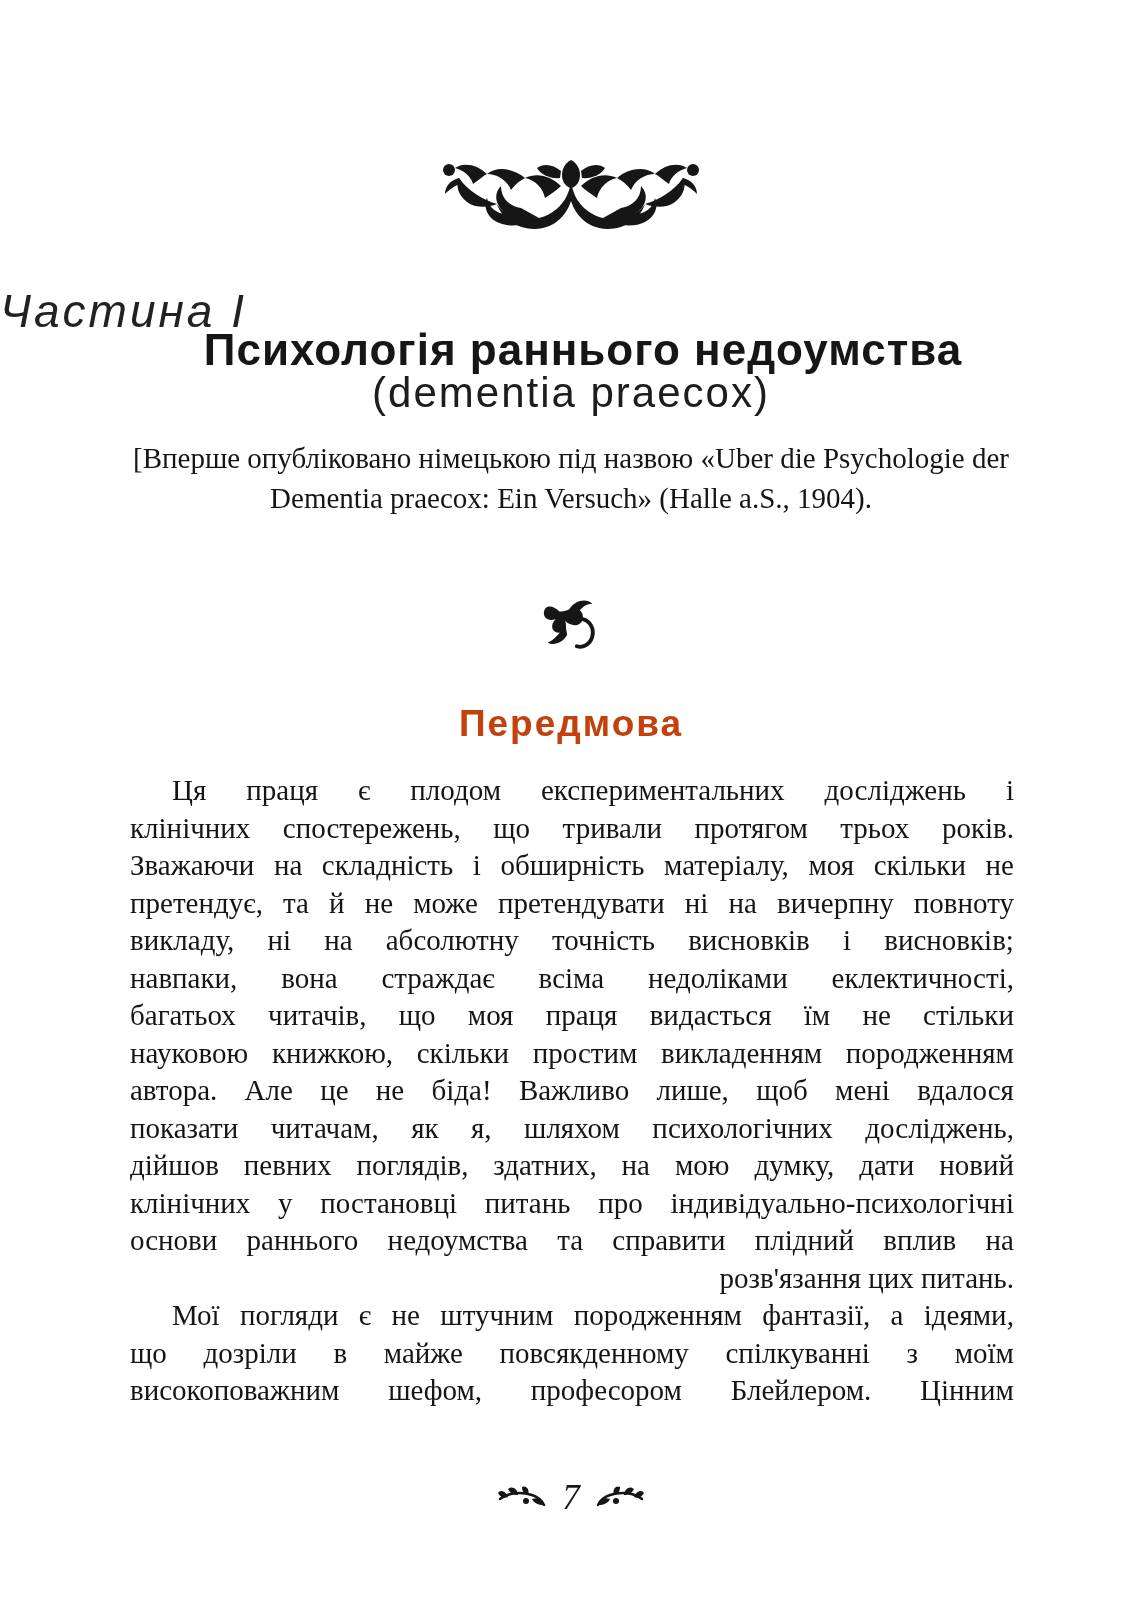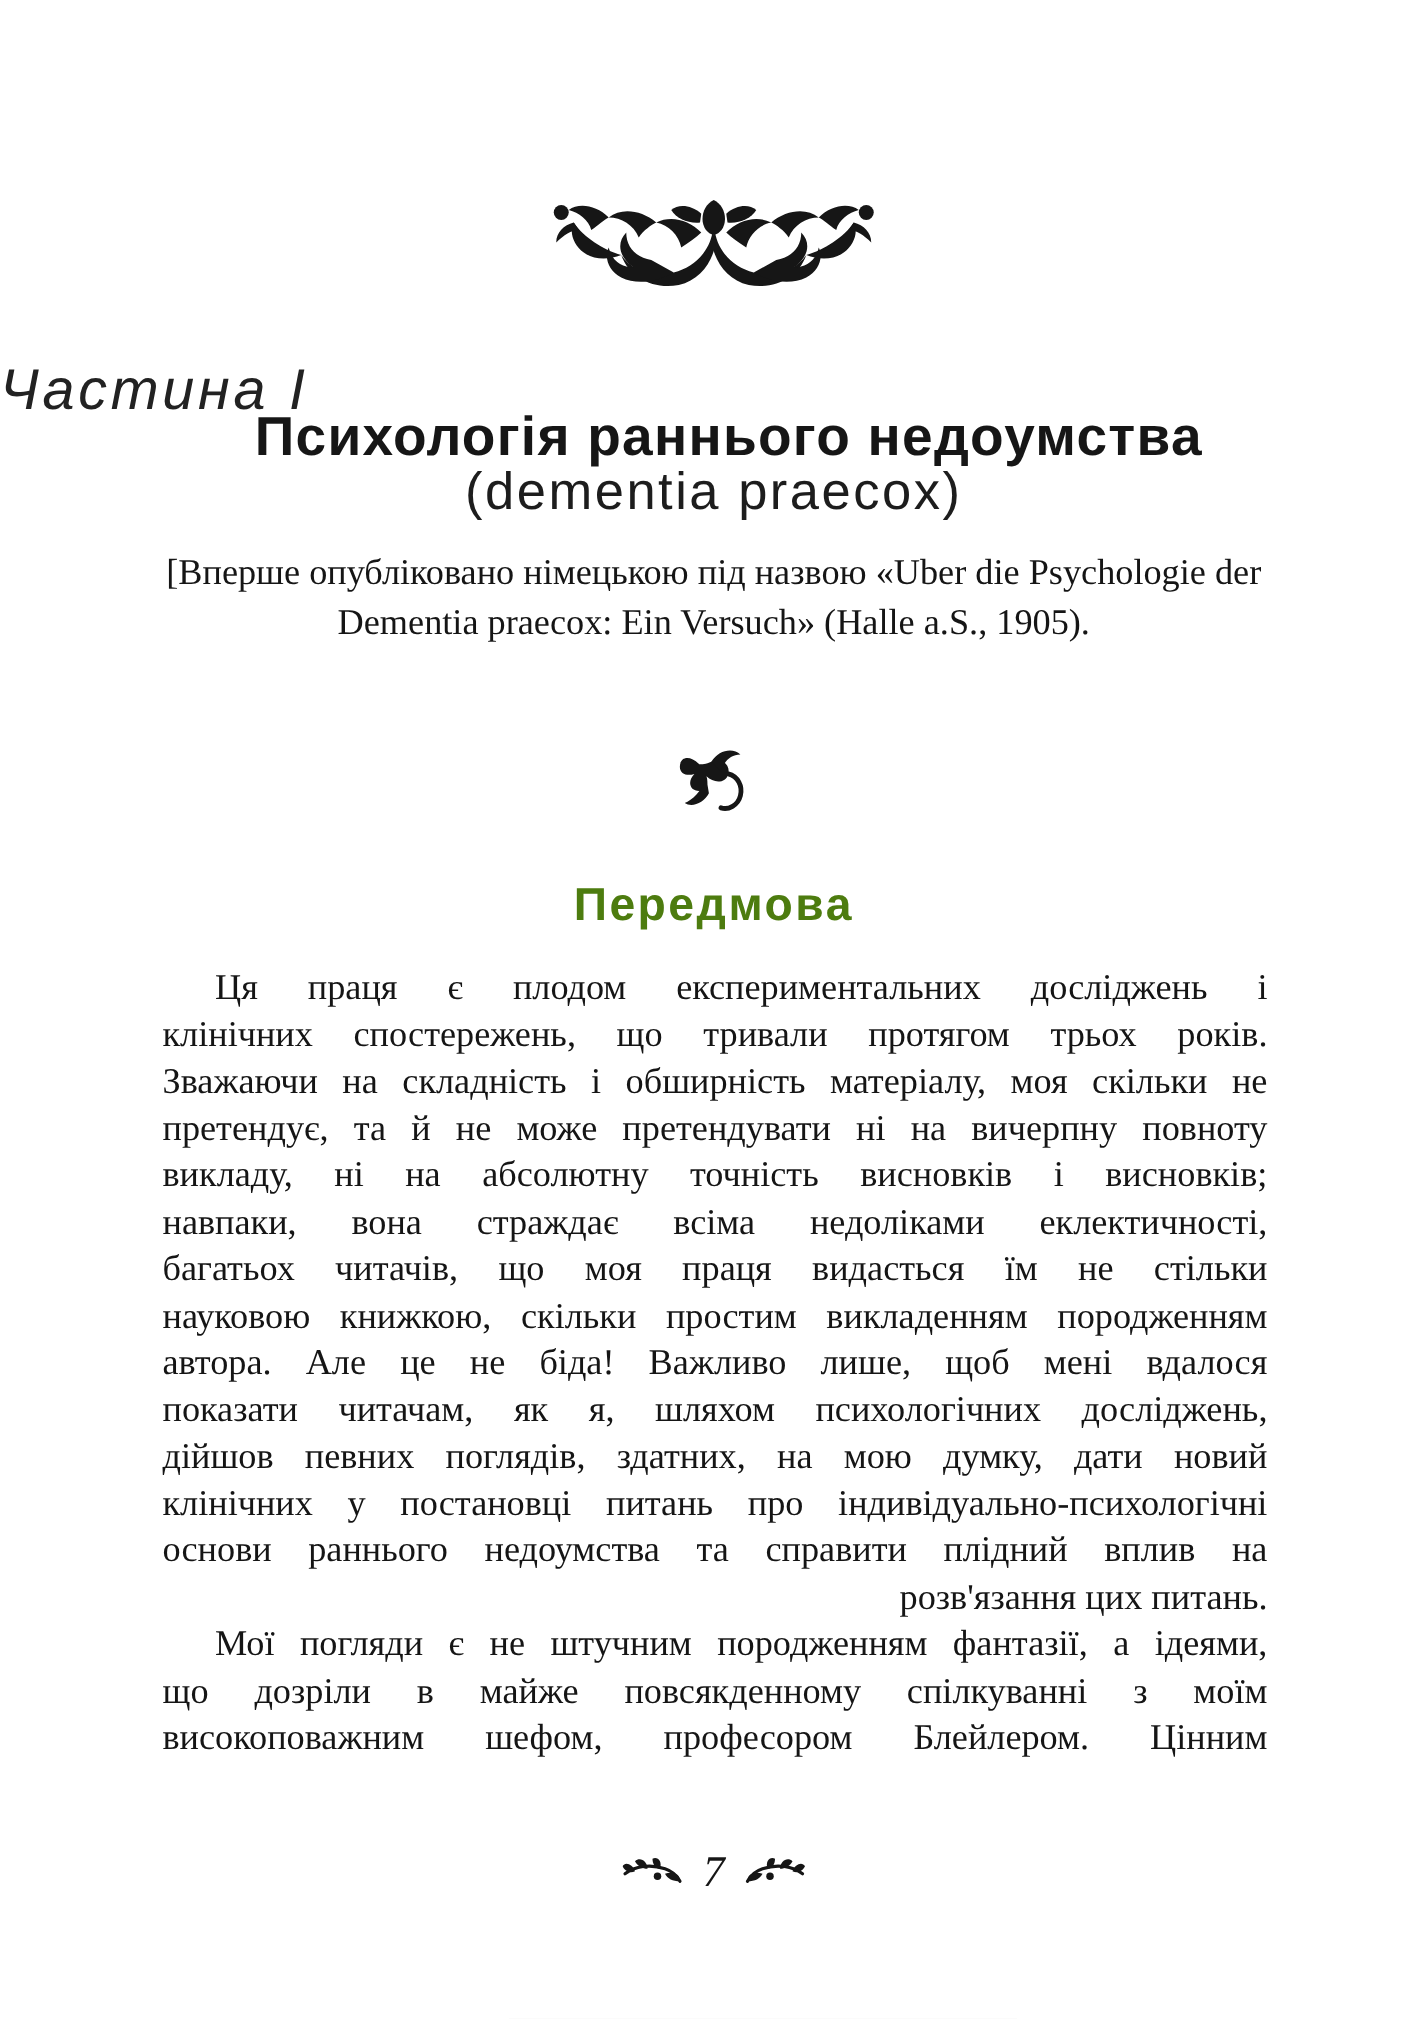--- a/index.html
+++ b/index.html
@@ -49,21 +49,21 @@
     text-align: center;
     font-size: 29px; line-height: 40px;
     color: #151515;
   }
   .flourish-mid { top: 592px; }
   .section-heading {
     position: absolute; top: 703px; left: 0; width: 100%;
     text-align: center;
     font-family: "Liberation Sans", sans-serif;
     font-weight: 700; font-size: 37px; letter-spacing: 2px;
-    color: #4d7c0f;
+    color: #c2410c;
     margin: 0;
   }
   .body-text {
     position: absolute; top: 772px; left: 130px; width: 884px;
     font-size: 29px; color: #151515;
   }
   .text-line {
     height: 37.5px; line-height: 37.5px;
     white-space: nowrap;
   }
@@ -105,21 +105,21 @@
       </g>
     </svg>
   </div>
 
   <div class="part-label">Частина I</div>
   <h1 class="main-title">Психологія раннього недоумства</h1>
   <div class="subtitle">(dementia praecox)</div>
 
   <div class="pub-note">
     <div>[Вперше опубліковано німецькою під назвою «Uber die Psychologie der</div>
-    <div>Dementia praecox: Ein Versuch» (Halle a.S., 1905).</div>
+    <div>Dementia praecox: Ein Versuch» (Halle a.S., 1904).</div>
   </div>
 
   <div class="centered-row flourish-mid">
     <svg width="62" height="64" viewBox="0 0 64 66">
       <g fill="#161616">
         <path d="M20 20 C12 12 4 14 4 22 C4 28 10 30 16 28 C10 34 12 42 20 42 C26 42 28 36 26 30 C32 36 42 36 44 28 C46 20 38 14 30 18 C26 20 22 20 20 20 Z"></path>
         <path d="M30 18 C36 8 48 6 54 12 C46 12 40 18 38 26 C34 22 32 20 30 18 Z"></path>
         <path d="M26 32 C22 42 14 50 8 52 C14 56 24 52 28 44 Z"></path>
       </g>
       <path d="M44 28 C52 30 56 38 54 46 C52 54 44 58 38 56" fill="none" stroke="#161616" stroke-width="4" stroke-linecap="round"></path>

